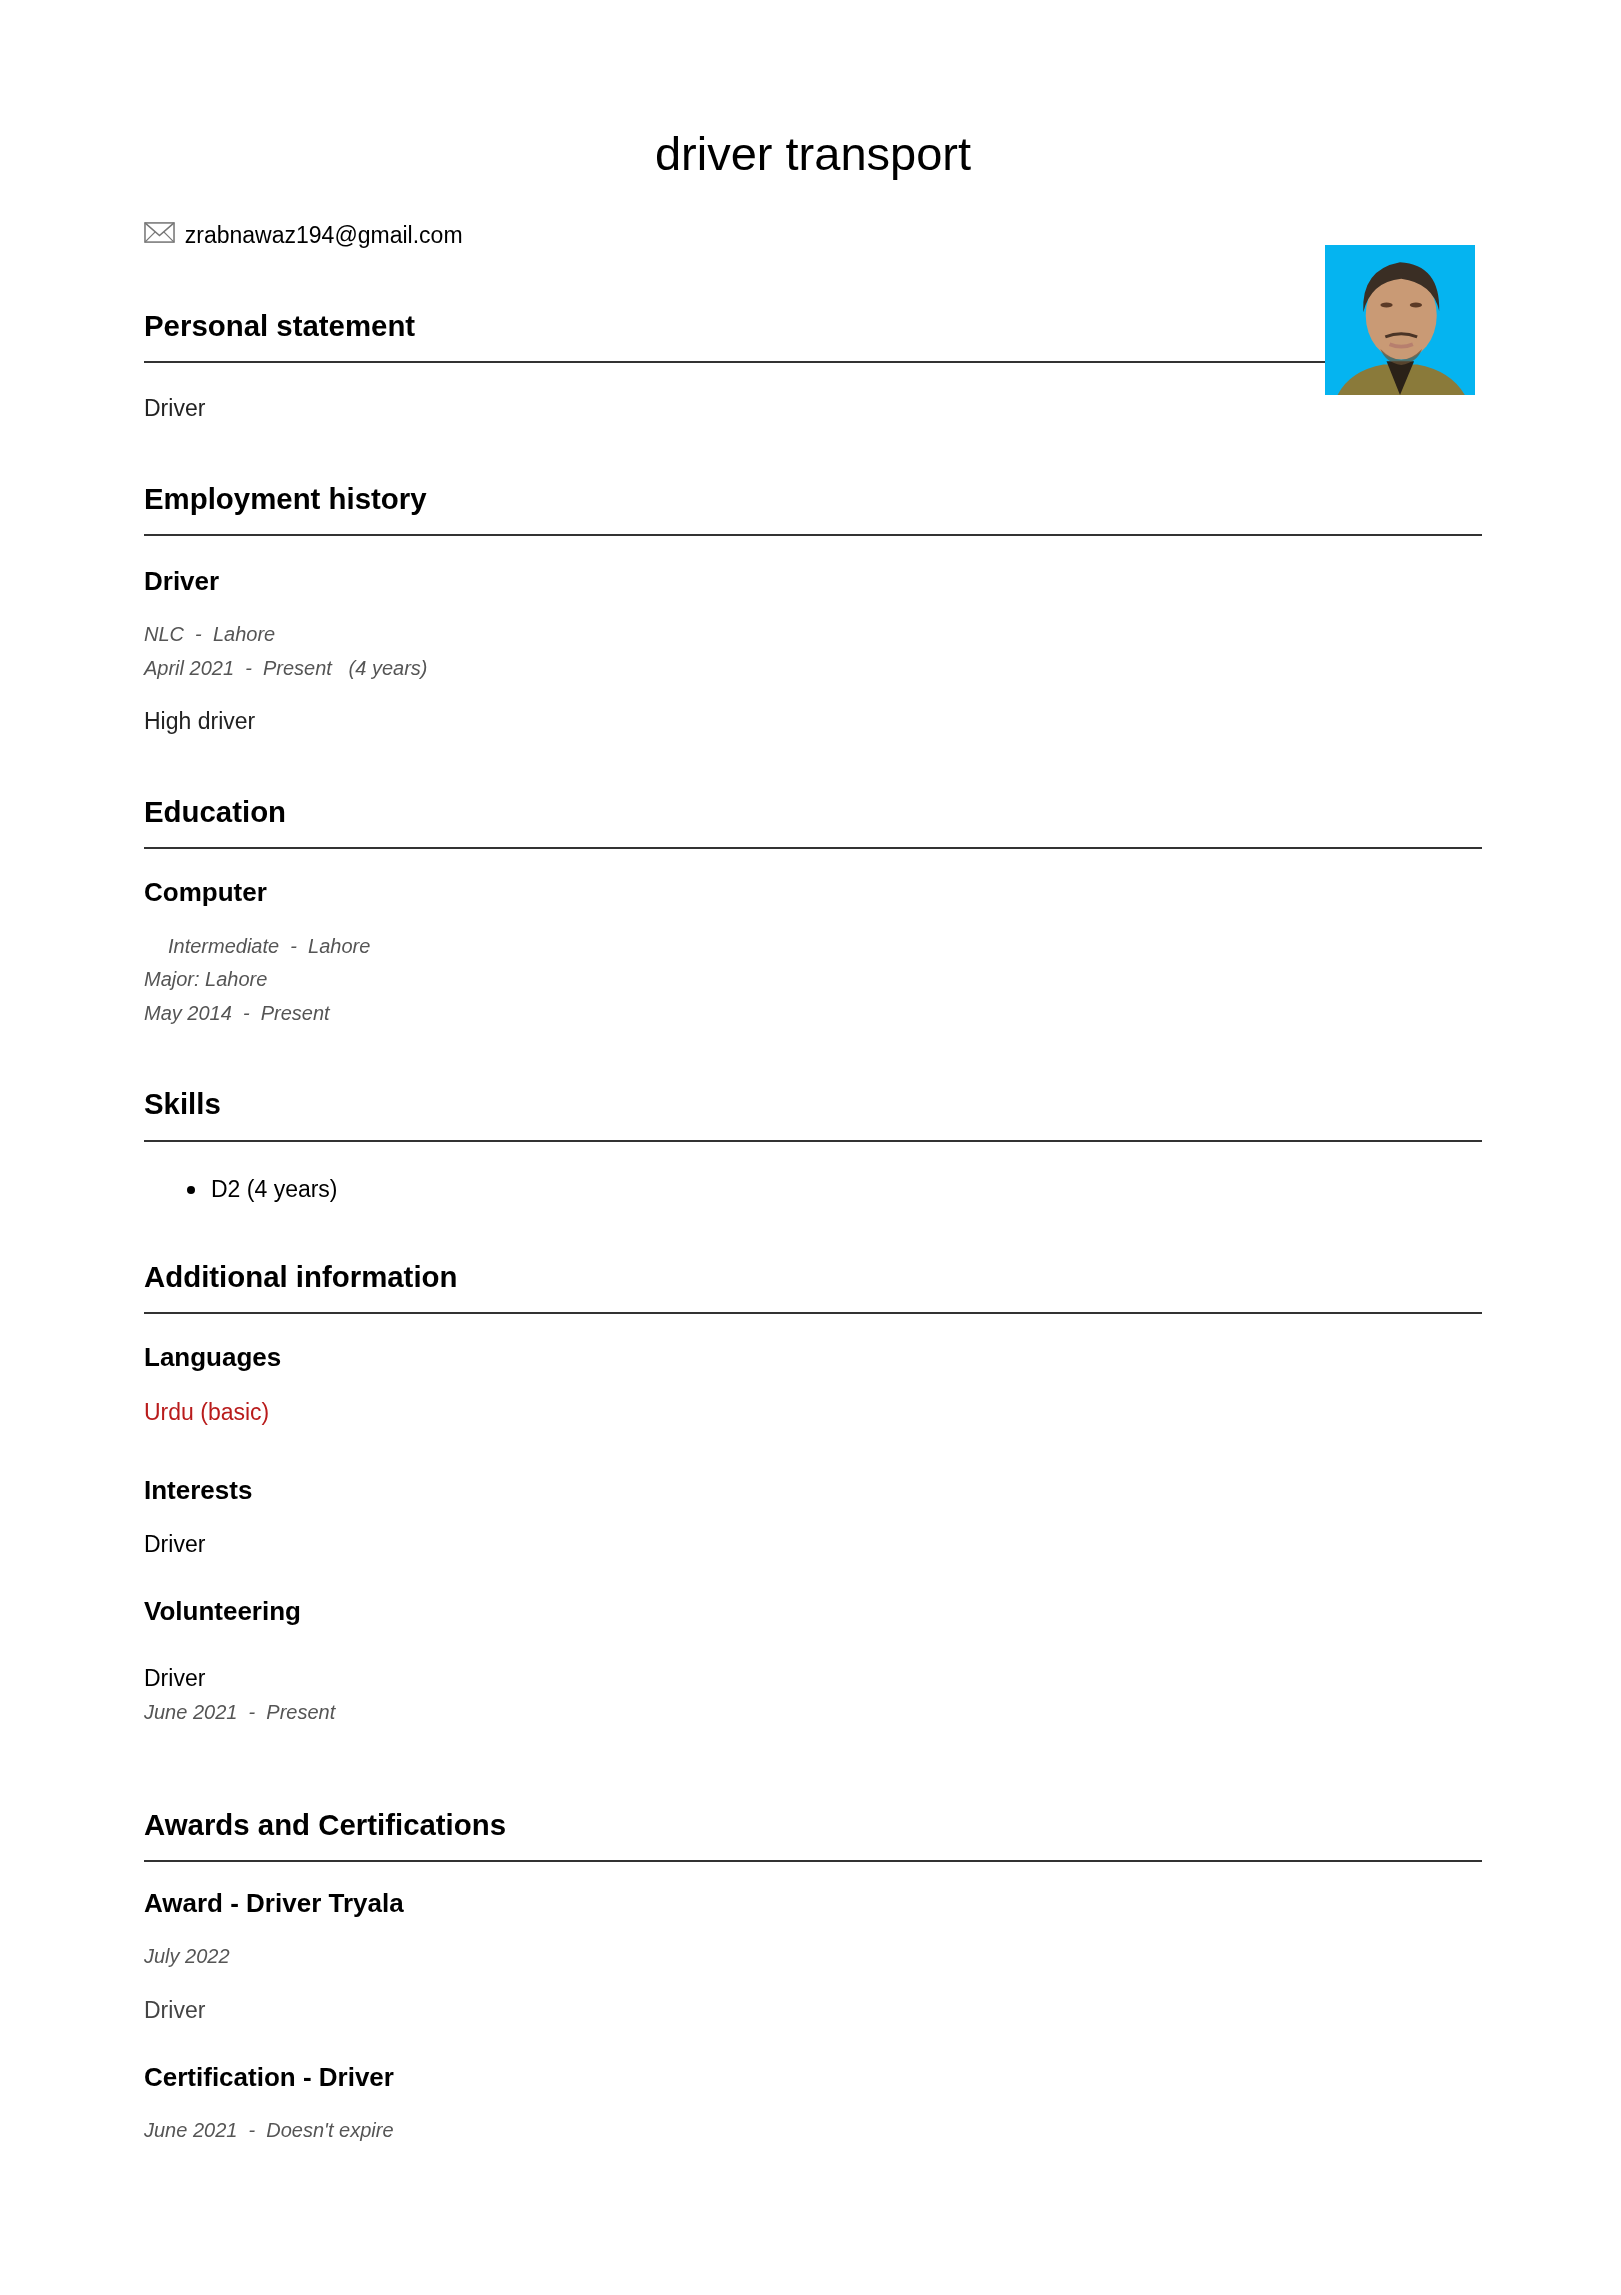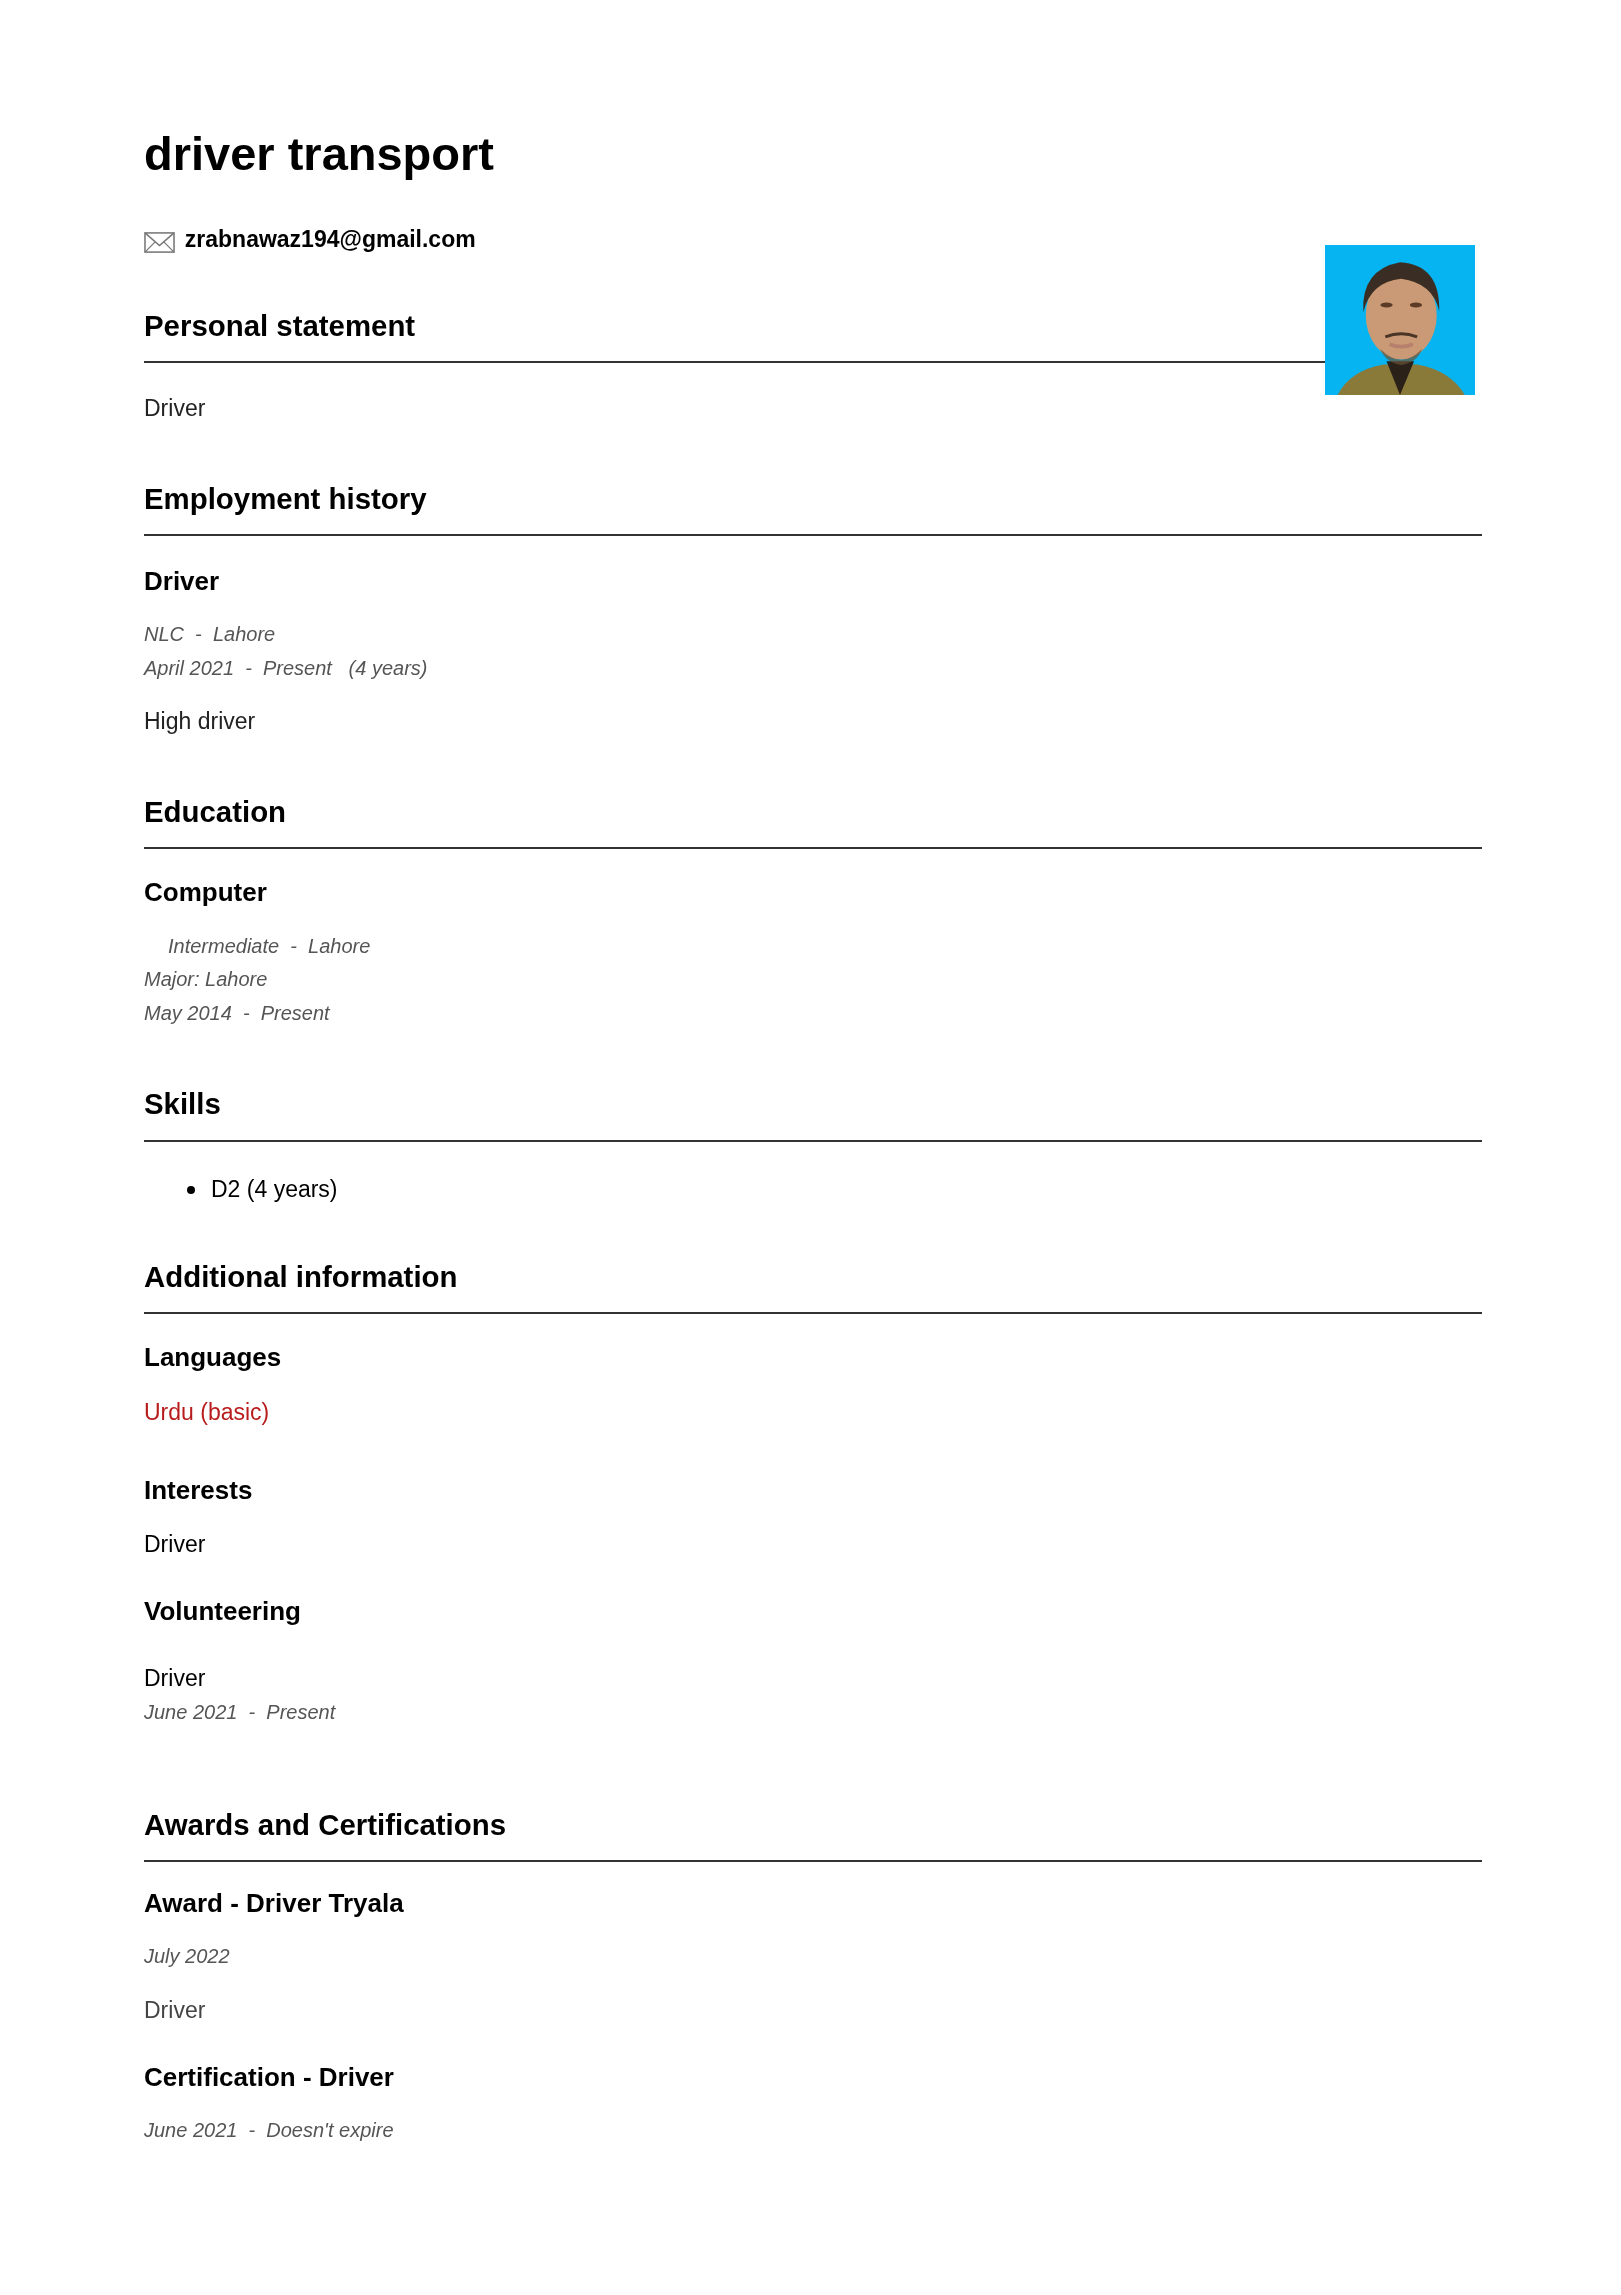--- a/index.html
+++ b/index.html
@@ -3,26 +3,26 @@
   <meta charset="utf-8">
   <style>
     html, body { margin: 0; padding: 0; background: #ffffff; }
     body {
       width: 1622px; height: 2295px; position: relative; overflow: hidden;
       font-family: "Liberation Sans", sans-serif; color: #000;
     }
     .page { position: absolute; left: 144px; top: 0; width: 1338px; }
     .title {
       position: absolute; left: 0; width: 1338px; top: 123px;
-      font-weight: bold; font-size: 47px; line-height: 61px;
+      text-align: center; font-weight: normal; font-size: 47px; line-height: 61px;
       margin: 0;
     }
     .contact {
       position: absolute; left: 0; top: 222px; height: 31px;
-      display: flex; align-items: flex-end; font-size: 23px; font-weight: bold;
+      display: flex; align-items: flex-start; font-size: 23px;
     }
     .contact svg { width: 31px; height: 21px; margin-right: 9.8px; }
     .photo {
       position: absolute; left: 1181px; top: 245px; width: 150px; height: 150px;
       background: #05b4f0; overflow: hidden;
     }
     .section { position: absolute; left: 0; width: 1338px; }
     .section h2 {
       margin: 0; font-size: 29.4px; font-weight: bold; line-height: 37px;
     }

